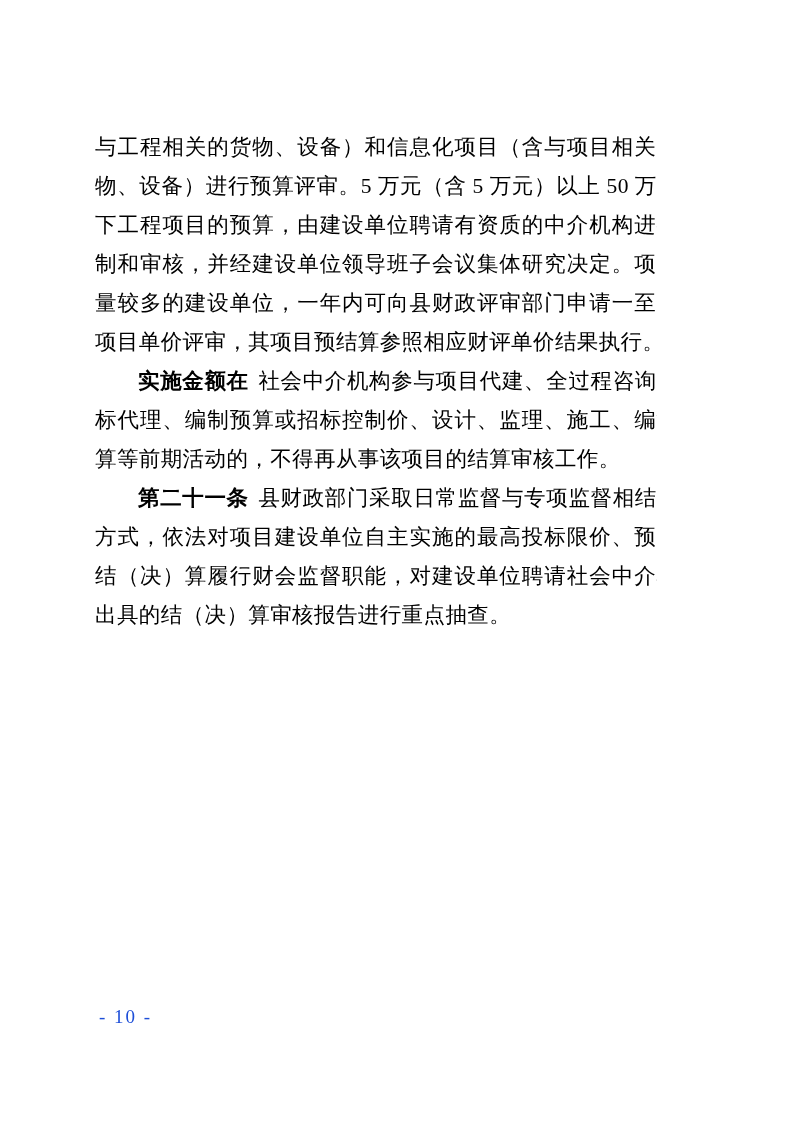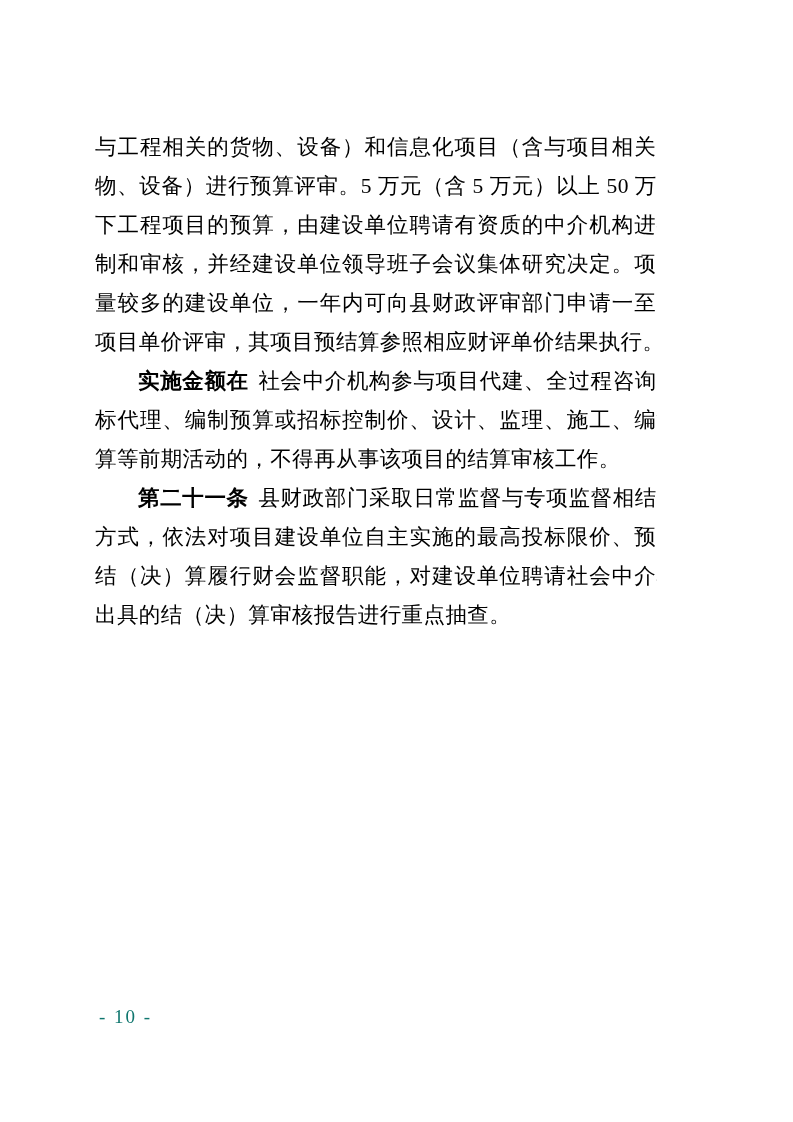--- a/index.html
+++ b/index.html
@@ -40,21 +40,21 @@
     margin-right: 0.45em;
   }
   .page-number {
     position: absolute;
     left: 99px;
     top: 1002px;
     font-size: 19px;
     line-height: 30px;
     letter-spacing: 2px;
     font-family: "Liberation Serif", "DejaVu Serif", serif;
-    color: #0f766e;
+    color: #1d4ed8;
   }
 </style>
 </head>
 <body>
 
 <div class="page">
   <div class="body-text">
     <p class="para continuation">
       <span>与工程相关的货物、设备）和信息化项目（含与项目相关的货物、设备）进行预算评审。5 万元（含 5 万元）以上 50 万元以下工程项目的预算，由建设单位聘请有资质的中介机构进行编制和审核，并经建设单位领导班子会议集体研究决定。项目数量较多的建设单位，一年内可向县财政评审部门申请一至二次项目单价评审，其项目预结算参照相应财评单价结果执行。</span>
     </p>

